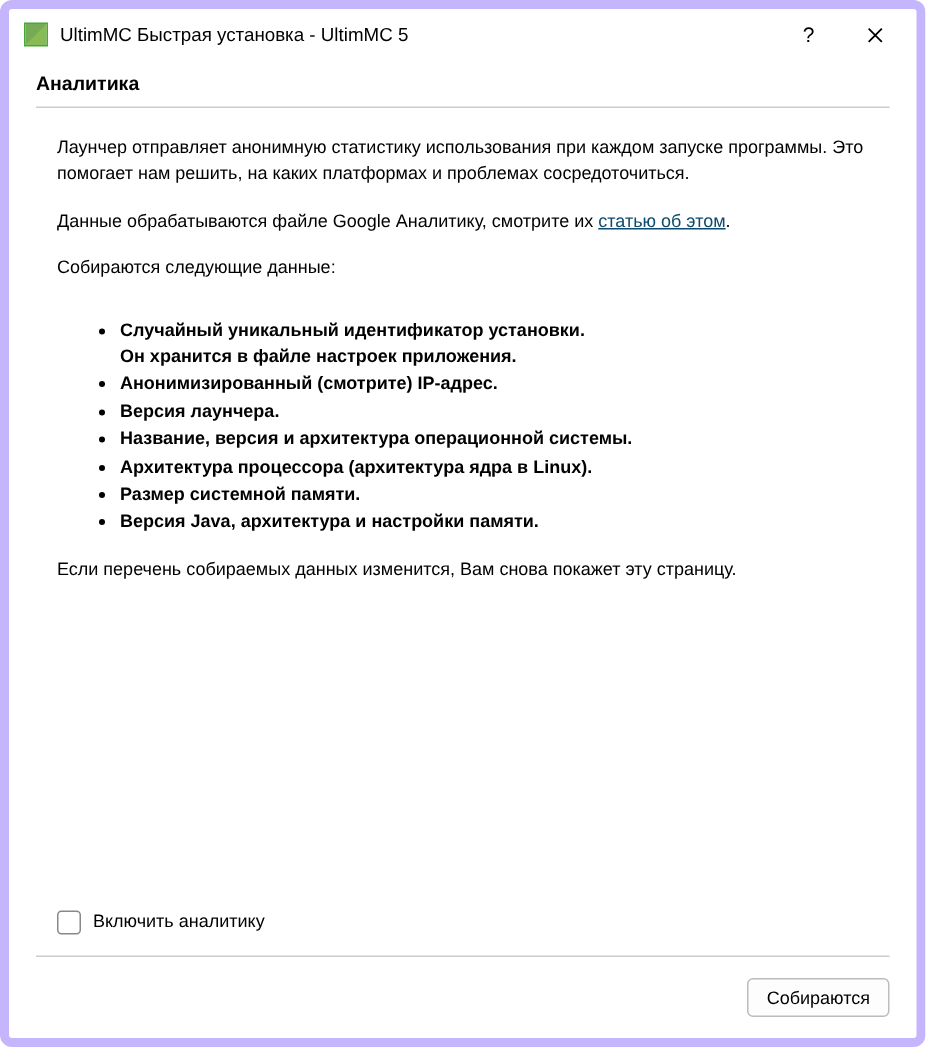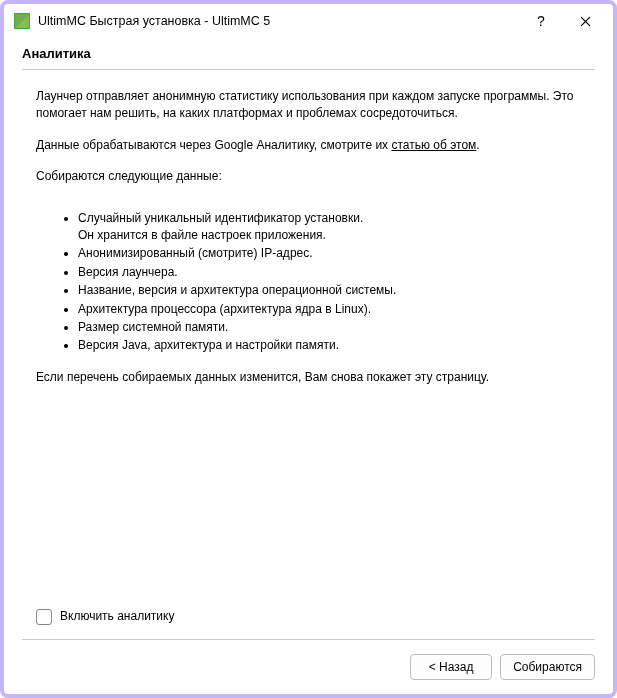--- a/index.html
+++ b/index.html
@@ -6,21 +6,21 @@
   html, body {
     margin: 0; padding: 0;
     width: 617px; height: 698px;
     font-family: "Segoe UI", Tahoma, sans-serif;
     font-size: 12px;
     color: #000;
     background: #fff;
   }
   .window {
     width: 617px; height: 698px;
-    border: 4px solid #c4b5fd;
+    border: 6px solid #c4b5fd;
     border-radius: 8px;
     overflow: hidden;
     background: #fff;
     display: flex;
     flex-direction: column;
   }
   .titlebar {
     height: 34px;
     display: flex;
     align-items: center;
@@ -73,23 +73,24 @@
     flex: 1;
     padding: 18px 14px 10px 14px;
     overflow: auto;
     line-height: 1.45;
     font-size: 12px;
   }
   .para { margin: 0 0 14px 0; }
   ul.items {
     margin: 0 0 14px 0;
     padding-left: 42px;
+    font-weight: bold;
   }
   ul.items li { margin: 1px 0; }
-  a.link { color: #000000; text-decoration: underline; }
+  a.link { color: #0c4a6e; text-decoration: underline; }
   .checkbox-row {
     display: flex;
     align-items: flex-start;
     padding: 0 14px 8px 14px;
     gap: 8px;
   }
   .checkbox {
     width: 16px; height: 16px;
     border: 1px solid #888;
     border-radius: 3px;
@@ -142,21 +143,21 @@
     </div>
   </div>
 
   <div class="content">
     <div class="section-title">Аналитика</div>
     <hr class="hr">
 
     <div class="body-area">
       <p class="para">Лаунчер отправляет анонимную статистику использования при каждом запуске программы. Это помогает нам решить, на каких платформах и проблемах сосредоточиться.</p>
       <p class="para">
-        <span>Данные обрабатываются через Google Аналитику, смотрите их </span><a href="#" class="link">статью об этом</a><span>.</span>
+        <span>Данные обрабатываются файле Google Аналитику, смотрите их </span><a href="#" class="link">статью об этом</a><span>.</span>
       </p>
       <p class="para" style="margin-bottom:24px">Собираются следующие данные:</p>
       <ul class="items">
         <li><span style="white-space:pre-line">Случайный уникальный идентификатор установки.
 Он хранится в файле настроек приложения.</span></li>
         <li>Анонимизированный (смотрите) IP-адрес.</li>
         <li>Версия лаунчера.</li>
         <li>Название, версия и архитектура операционной системы.</li>
         <li>Архитектура процессора (архитектура ядра в Linux).</li>
         <li>Размер системной памяти.</li>
@@ -167,17 +168,16 @@
 
     <div class="checkbox-row">
       <div class="checkbox"></div>
       <div class="checkbox-label">Включить аналитику</div>
     </div>
 
     <hr class="hr2">
   </div>
 
   <div class="footer">
-    <div class="btn">&lt; Назад</div>
     <div class="btn">Собираются</div>
   </div>
 
 </div>
 
 </body></html>

